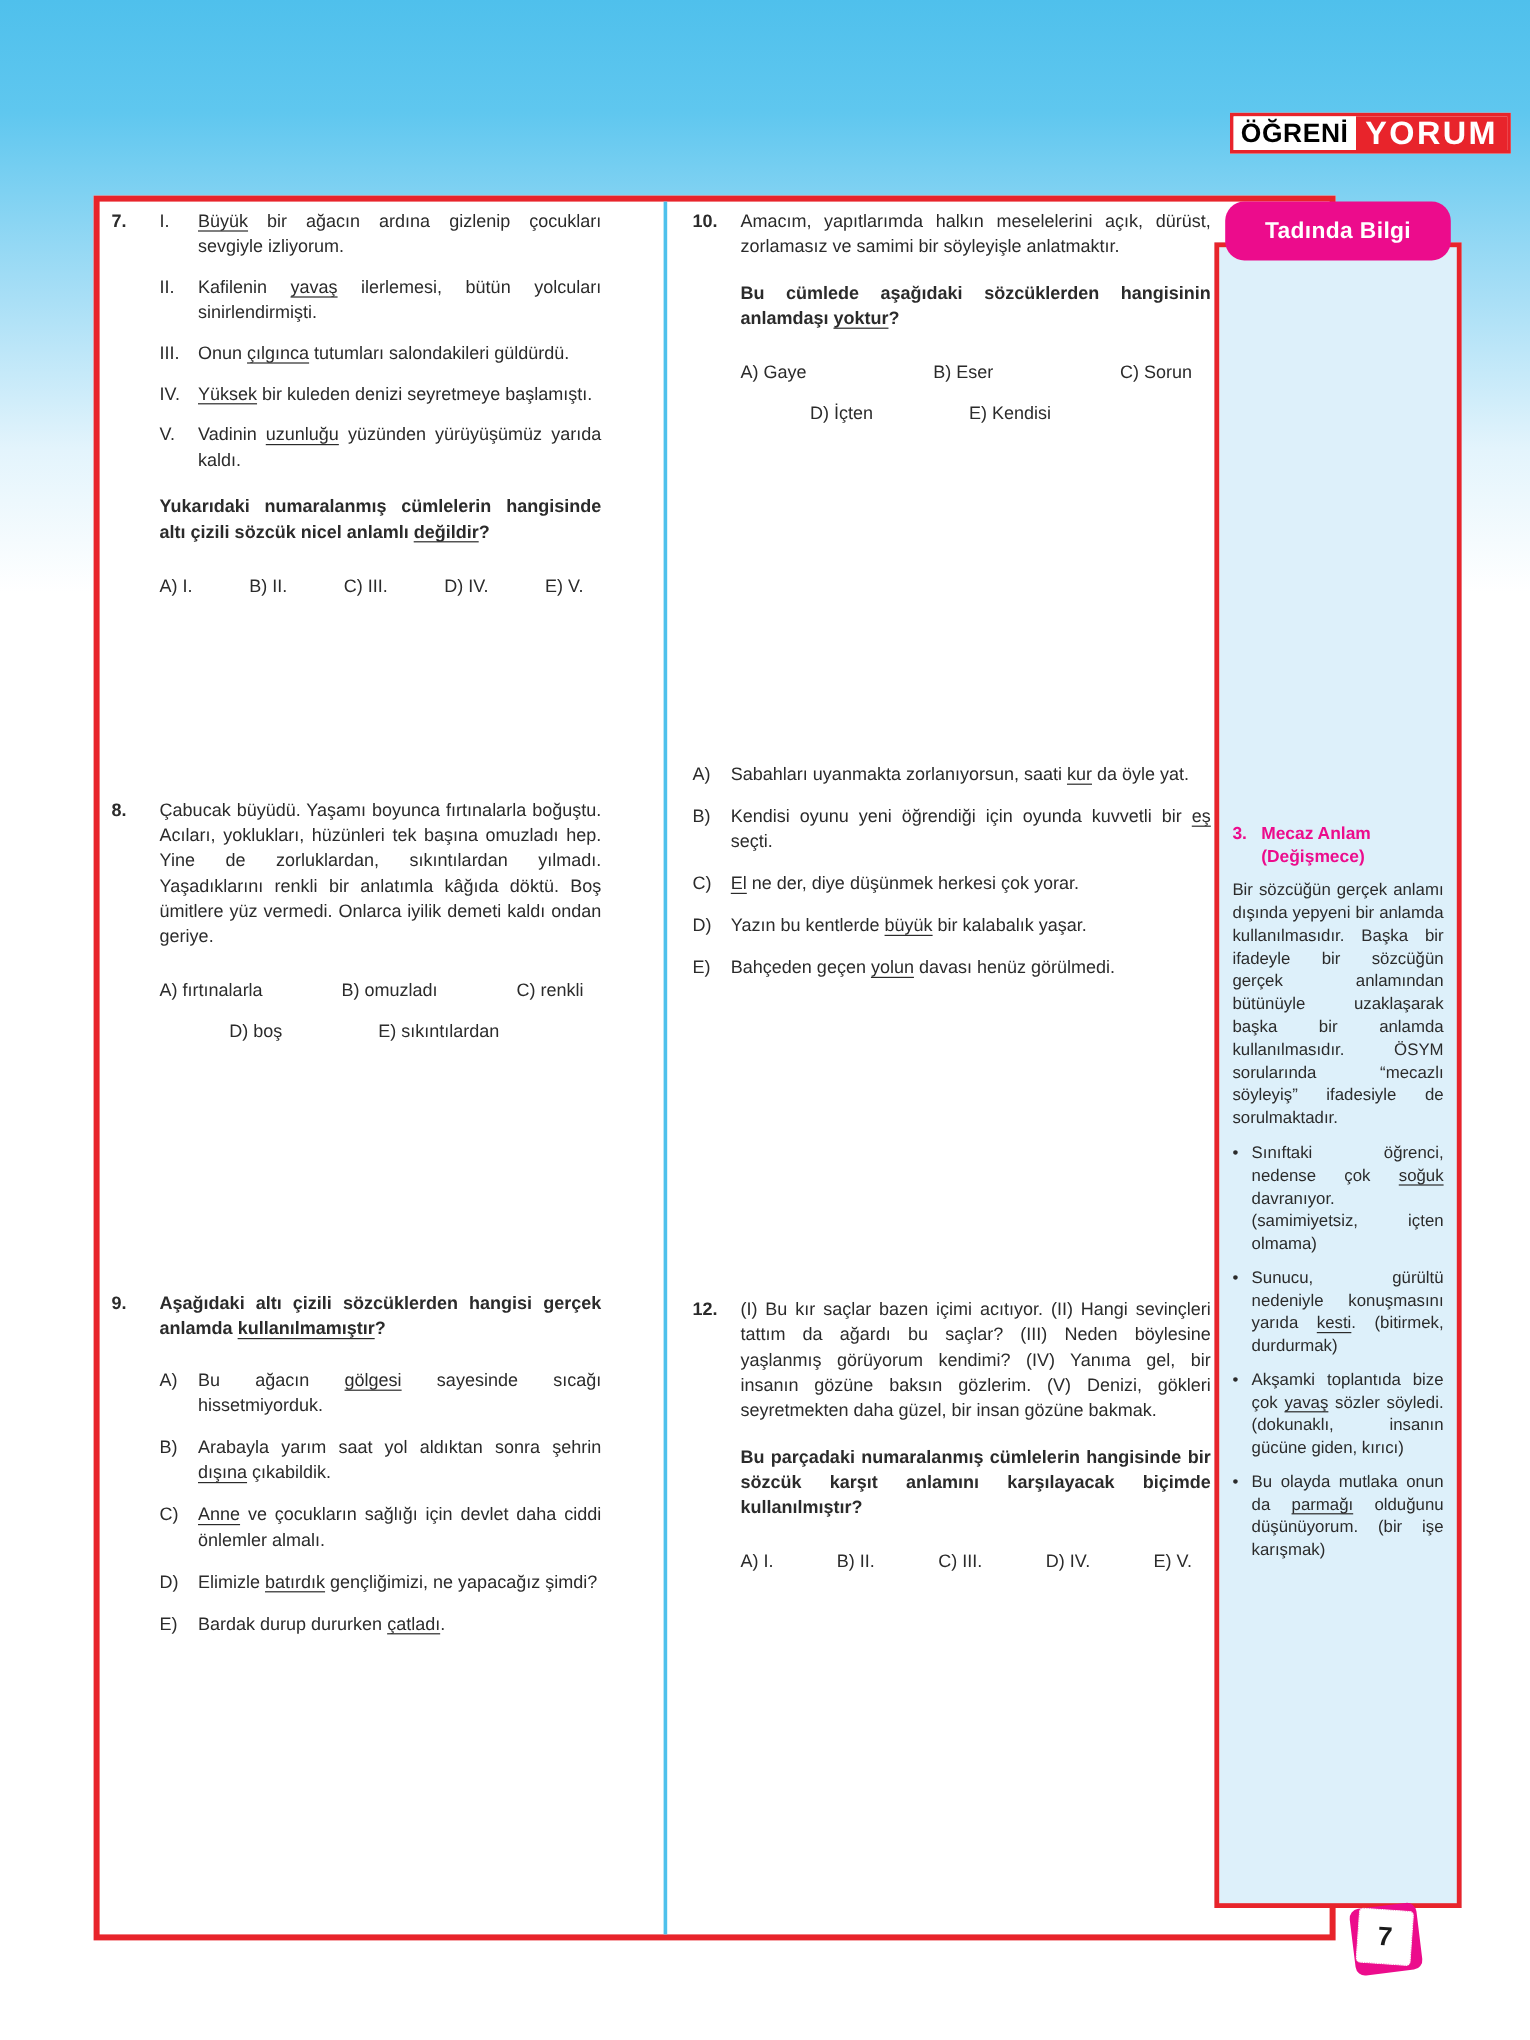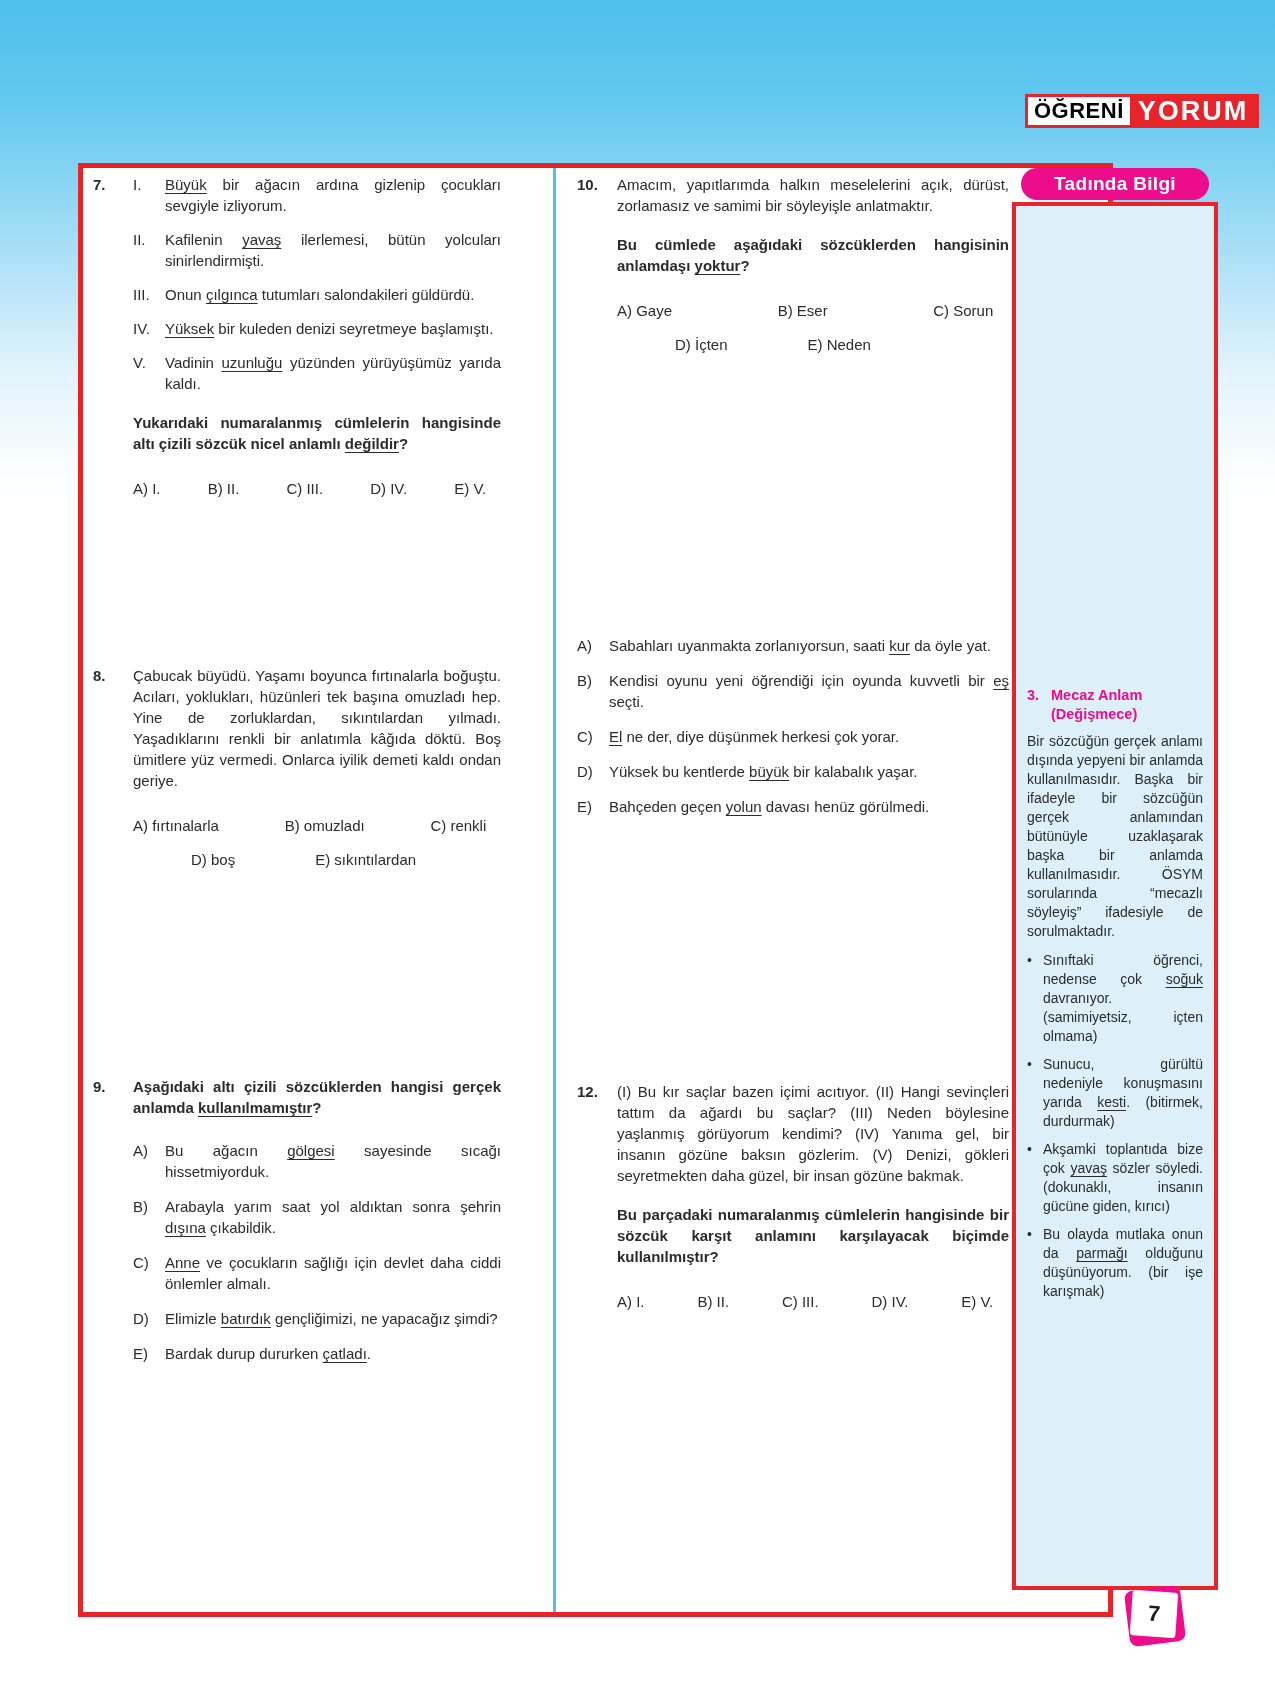--- a/index.html
+++ b/index.html
@@ -53,21 +53,21 @@
     background:#ddf0fa;border:4px solid #e8242b;box-sizing:border-box;
     padding:480px 11px 12px 11px;font-size:14px;line-height:19px;
   }
   .side-head{display:flex;color:#ec0c8c;font-weight:bold;margin-bottom:8px;font-size:14.5px;}
   .side-head .n{width:24px;flex:none;}
   .side-para{text-align:justify;margin-bottom:10px;}
   .bullet{display:flex;margin-bottom:9px;}
   .bdot{width:16px;flex:none;}
   .btext{flex:1;text-align:justify;}
   .badge{
-    position:absolute;left:1021px;top:168px;width:188px;height:32px;background:#ec0c8c;
+    position:absolute;left:1021px;top:168px;width:188px;height:49px;background:#ec0c8c;
     border-radius:16px;color:#ffffff;font-weight:bold;font-size:19px;
     display:flex;align-items:center;justify-content:center;letter-spacing:0.3px;
   }
   
   .page-badge{position:absolute;left:1127px;top:1588px;width:56px;height:56px;}
   .pb-outer{position:absolute;left:0;top:0;width:56px;height:56px;background:#ec0c8c;
     border-radius:8px;transform:rotate(-7deg);}
   .pb-inner{position:absolute;left:4px;top:3px;width:44px;height:44px;background:#ffffff;
     border:1px dotted #f3a4cf;border-radius:4px;transform:rotate(4deg);
     display:flex;align-items:center;justify-content:center;font-weight:bold;font-size:22px;color:#1b1b1b;}
@@ -178,21 +178,21 @@
       <div class="qbody">
         <div class="para">Amacım, yapıtlarımda halkın meselelerini açık, dürüst, zorlamasız ve samimi bir söyleyişle anlatmaktır.</div>
         <div class="stem"><span>Bu cümlede aşağıdaki sözcüklerden hangisinin anlamdaşı </span><span class="u">yoktur</span><span>?</span></div>
         <div class="opts-row1">
           <span class="opt">A) Gaye</span>
           <span class="opt">B) Eser</span>
           <span class="opt">C) Sorun</span>
         </div>
         <div class="opts-row2">
           <span class="opt">D) İçten</span>
-          <span class="opt">E) Neden</span>
+          <span class="opt">E) Kendisi</span>
         </div>
       </div>
     </div>
 
     <div class="spacer" style="height:258px"></div>
 
     <div class="question">
       <div class="qbody">
         <div class="opts-list">
           <div class="opt-item">
@@ -202,21 +202,21 @@
           <div class="opt-item">
             <div class="olabel">B)</div>
             <div class="otext"><span>Kendisi oyunu yeni öğrendiği için oyunda kuvvetli bir </span><span class="u">eş</span><span> seçti.</span></div>
           </div>
           <div class="opt-item">
             <div class="olabel">C)</div>
             <div class="otext"><span class="u">El</span><span> ne der, diye düşünmek herkesi çok yorar.</span></div>
           </div>
           <div class="opt-item">
             <div class="olabel">D)</div>
-            <div class="otext"><span>Yüksek bu kentlerde </span><span class="u">büyük</span><span> bir kalabalık yaşar.</span></div>
+            <div class="otext"><span>Yazın bu kentlerde </span><span class="u">büyük</span><span> bir kalabalık yaşar.</span></div>
           </div>
           <div class="opt-item">
             <div class="olabel">E)</div>
             <div class="otext"><span>Bahçeden geçen </span><span class="u">yolun</span><span> davası henüz görülmedi.</span></div>
           </div>
         </div>
       </div>
     </div>
 
     <div class="spacer" style="height:250px"></div>

